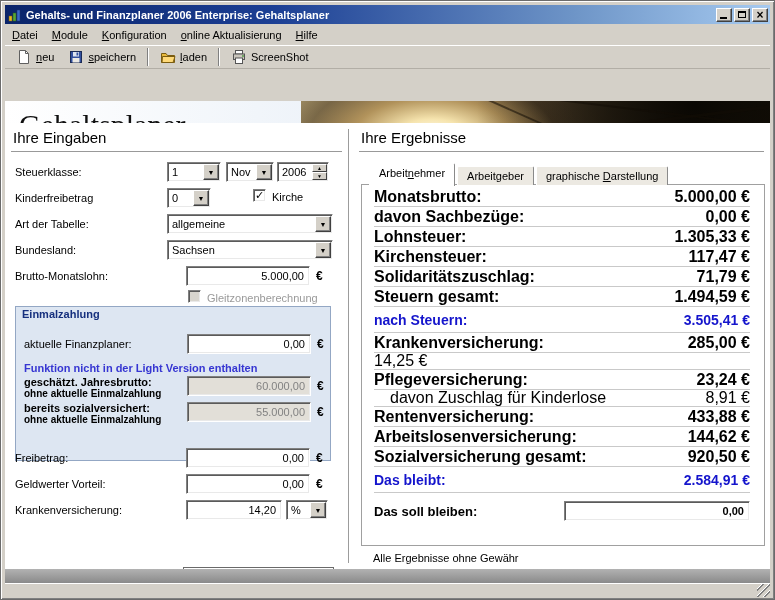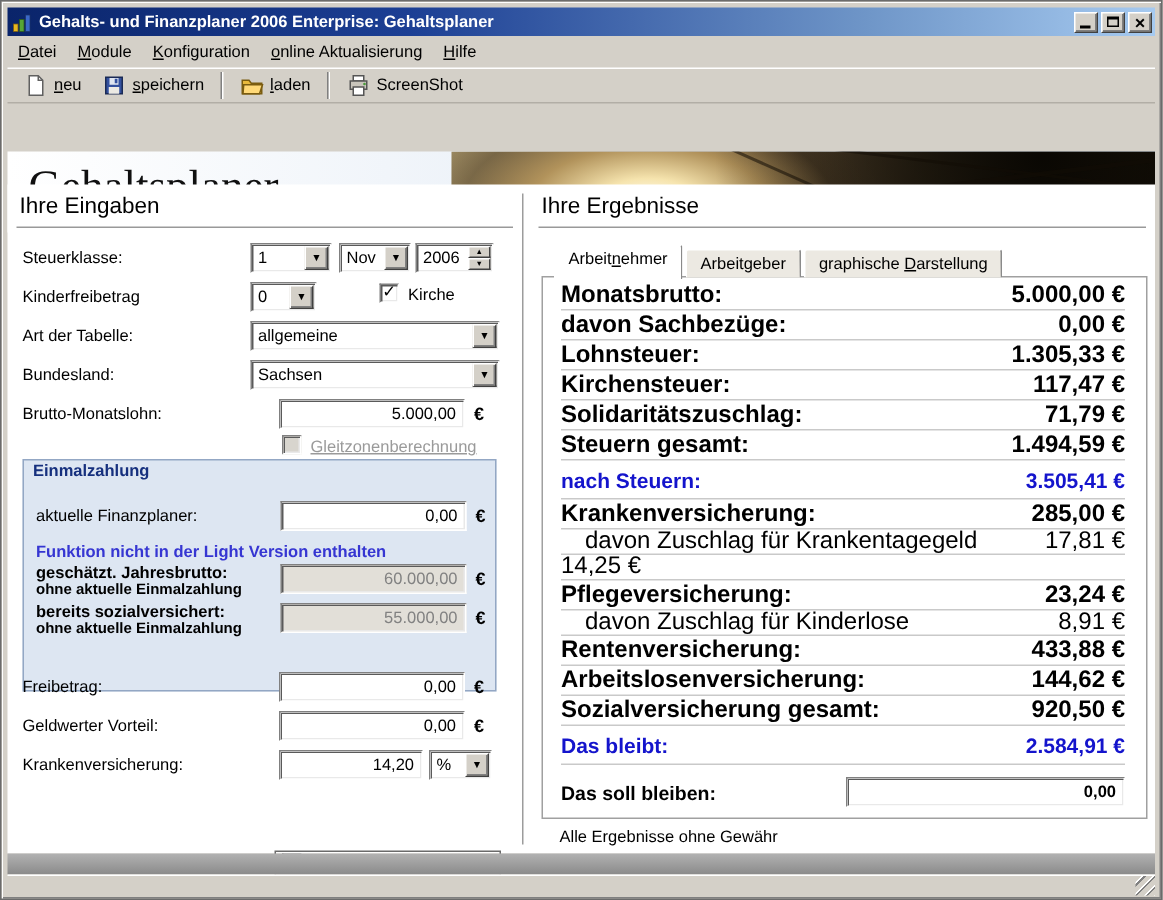--- a/index.html
+++ b/index.html
@@ -63,21 +63,21 @@
   .vdivider    { position:absolute; left:343px; top:6px; height:434px; width:2px;
                  border-left:1px solid #9c9c9c; border-right:1px solid #fff; }
   .right-panel { position:absolute; left:345px; top:0; right:0; height:446px; }
 
   .ptitle { position:absolute; font-size:15px; color:#000; white-space:nowrap; }
   .hrule  { position:absolute; height:2px; border-top:1px solid #999; border-bottom:1px solid #fff; }
 
   .lbl { position:absolute; font-size:11px; color:#000; white-space:nowrap; }
   .lbl.b    { font-weight:bold; }
   .lbl.sm   { font-size:10px; }
-  .lbl.dis  { color:#9a9a9a;text-decoration:underline; }
+  .lbl.dis  { color:#9a9a9a; }
   .lbl.blue { color:#3636d2; font-weight:bold; }
   .euro { position:absolute; font-size:12px; font-weight:bold; color:#000; }
 
   .field { position:absolute; height:20px; background:#fff; border:1px solid;
            border-color:#808080 #fff #fff #808080;
            box-shadow: inset 1px 1px 0 #5a5a5a, inset -1px -1px 0 #e9e9e9;
            display:flex; align-items:center; justify-content:flex-end; padding:0 5px; font-size:11px; }
   .field.dis { background:#e2dfd8; color:#828282; }
 
   .combo, .spin { position:absolute; height:20px; background:#fff; border:1px solid;
@@ -377,24 +377,20 @@
             </div>
             <div class="rrow highlight">
               <span class="rlabel">nach Steuern:</span>
               <span class="rval">3.505,41 €</span>
             </div>
             <div class="rrow normal">
               <span class="rlabel">Krankenversicherung:</span>
               <span class="rval">285,00 €</span>
             </div>
             <div class="rrow indent">
-              <span class="rlabel">davon Zuschlag für Krankentagegeld</span>
-              <span class="rval">17,81 €</span>
-            </div>
-            <div class="rrow indent">
               <span class="rval">14,25 €</span>
             </div>
             <div class="rrow normal">
               <span class="rlabel">Pflegeversicherung:</span>
               <span class="rval">23,24 €</span>
             </div>
             <div class="rrow indent">
               <span class="rlabel">davon Zuschlag für Kinderlose</span>
               <span class="rval">8,91 €</span>
             </div>

